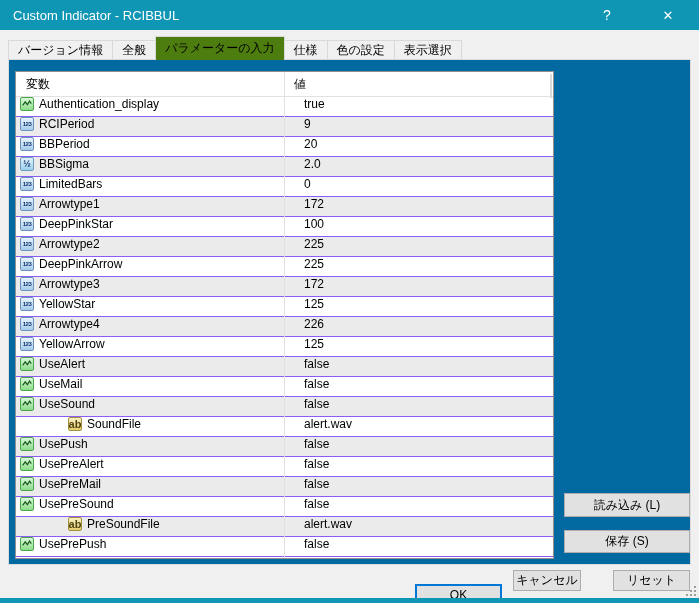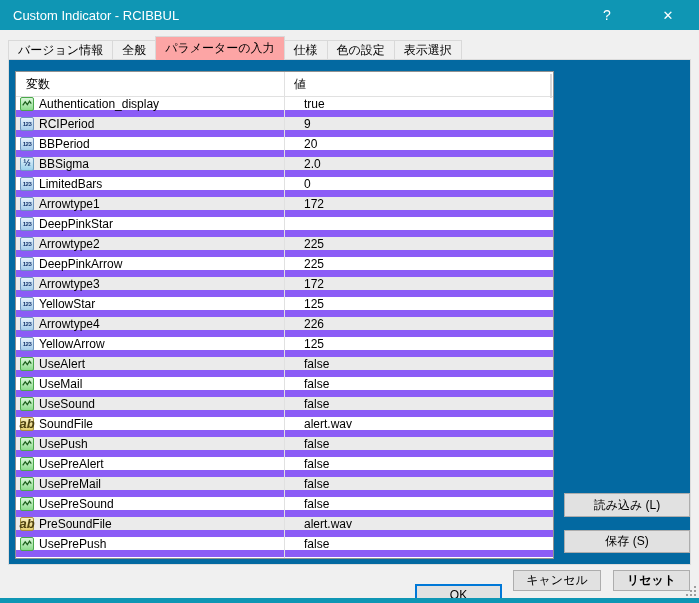--- a/index.html
+++ b/index.html
@@ -21,60 +21,60 @@
     color:#fff;font-size:14px;cursor:default;}
   .tbtn.help{width:60px;}
   .tbtn.close{width:62px;font-size:13px;}
   
   .tabbar{position:absolute;left:8px;top:36px;height:24px;display:flex;align-items:flex-end;z-index:3;}
   .tab{
     height:20px;line-height:19px;padding:0 9px;background:#f0f0f0;
     border:1px solid #d9d9d9;box-sizing:border-box;margin-right:-1px;
     font-size:12px;white-space:nowrap;cursor:default;
   }
-  .tab.active{height:24px;line-height:22px;background:#fca5a5;border-bottom:none;z-index:4;position:relative;}
+  .tab.active{height:24px;line-height:22px;background:#4d7c0f;border-bottom:none;z-index:4;position:relative;}
   
   .tabpage{
     position:absolute;left:8px;top:59px;width:683px;height:506px;
     background:#0369a1;border:1px solid #dcdcdc;box-sizing:border-box;
   }
   
   .ptable{
     position:absolute;left:6px;top:11px;width:539px;height:488px;
     border:1px solid #919191;box-sizing:border-box;background:#fff;overflow:hidden;
   }
   .col-divider{position:absolute;left:268px;top:0;bottom:0;width:1px;background:#e1e1e1;}
   .phead{display:flex;height:24px;align-items:center;border-bottom:1px solid #e1e1e1;background:#fff;}
   .phead .h-name{width:268px;padding-left:10px;box-sizing:border-box;}
   .phead .h-value{flex:1;padding-left:10px;}
-  .prow{display:flex;height:20px;align-items:center;border-bottom:7px solid #8b5cf6;box-sizing:border-box;background:#fff;}
+  .prow{display:flex;height:20px;align-items:flex-start;border-bottom:1px solid #8b5cf6;box-sizing:border-box;background:#fff;}
   .prow.alt{background:#ebebeb;}
   .c-name{width:268px;display:flex;align-items:center;padding-left:4px;box-sizing:border-box;gap:5px;overflow:hidden;}
   .c-value{flex:1;padding-left:20px;overflow:hidden;white-space:nowrap;}
   .scrollthumb{position:absolute;right:1px;top:2px;width:2px;height:24px;background:#d9d9d9;}
   
   .picon{
     width:14px;height:14px;flex:0 0 14px;border-radius:2px;box-sizing:border-box;
     display:flex;align-items:center;justify-content:center;font-weight:bold;line-height:1;
   }
   .icon-bool{background:linear-gradient(180deg,#daf6da,#8cdc8c);border:1px solid #4aa84a;}
   .icon-int{background:linear-gradient(180deg,#e9f3fc,#a5cceb);border:1px solid #6d93bd;color:#16366e;font-size:6px;letter-spacing:-.5px;}
   .icon-double{background:linear-gradient(180deg,#e2f1fa,#9cd1ec);border:1px solid #6d9ec0;color:#16366e;font-size:9px;}
-  .icon-string{background:linear-gradient(180deg,#f8f0c2,#e4cf70);border:1px solid #a3913c;color:#4f4210;font-size:13px;font-style:italic;}
+  .icon-string{background:linear-gradient(180deg,#f8f0c2,#e4cf70);border:1px solid #a3913c;color:#4f4210;font-size:11px;margin-left:48px;}
   
   .btn{
     position:absolute;background:#e1e1e1;border:1px solid #adadad;box-sizing:border-box;
     display:flex;align-items:center;justify-content:center;font-size:12px;cursor:default;white-space:nowrap;
   }
   .btn.default{border:2px solid #0078d7;}
   .btn-load{left:555px;top:433px;width:126px;height:24px;}
   .btn-save{left:555px;top:470px;width:126px;height:23px;}
   .btn-ok{left:415px;top:584px;width:87px;height:22px;}
-  .btn-cancel{left:513px;top:570px;width:88px;height:21px;}
-  .btn-reset{left:613px;top:570px;width:77px;height:21px;font-weight:bold;}
+  .btn-cancel{left:513px;top:570px;width:68px;height:21px;}
+  .btn-reset{left:613px;top:570px;width:77px;height:21px;}
   
   .bottom-strip{position:absolute;left:0;bottom:0;width:699px;height:5px;background:#0f96b4;}
   .grip{position:absolute;right:3px;bottom:7px;width:12px;height:12px;}
   .grip::after{
     content:"";position:absolute;right:0;bottom:0;width:2px;height:2px;background:#9d9d9d;
     box-shadow:-4px 0 #9d9d9d,-8px 0 #9d9d9d,0 -4px #9d9d9d,-4px -4px #9d9d9d,0 -8px #9d9d9d;
   }
 </style>
 </head>
 <body>
@@ -160,20 +160,21 @@
     </div>
     <div class="c-value">172</div>
   </div>
         <div class="prow">
     <div class="c-name">
       <span class="picon icon-int">
               <span class="glyph">123</span>
             </span>
       <span>DeepPinkStar</span>
     </div>
+    <div class="c-value">100</div>
   </div>
         <div class="prow alt">
     <div class="c-name">
       <span class="picon icon-int">
               <span class="glyph">123</span>
             </span>
       <span>Arrowtype2</span>
     </div>
     <div class="c-value">225</div>
   </div>

